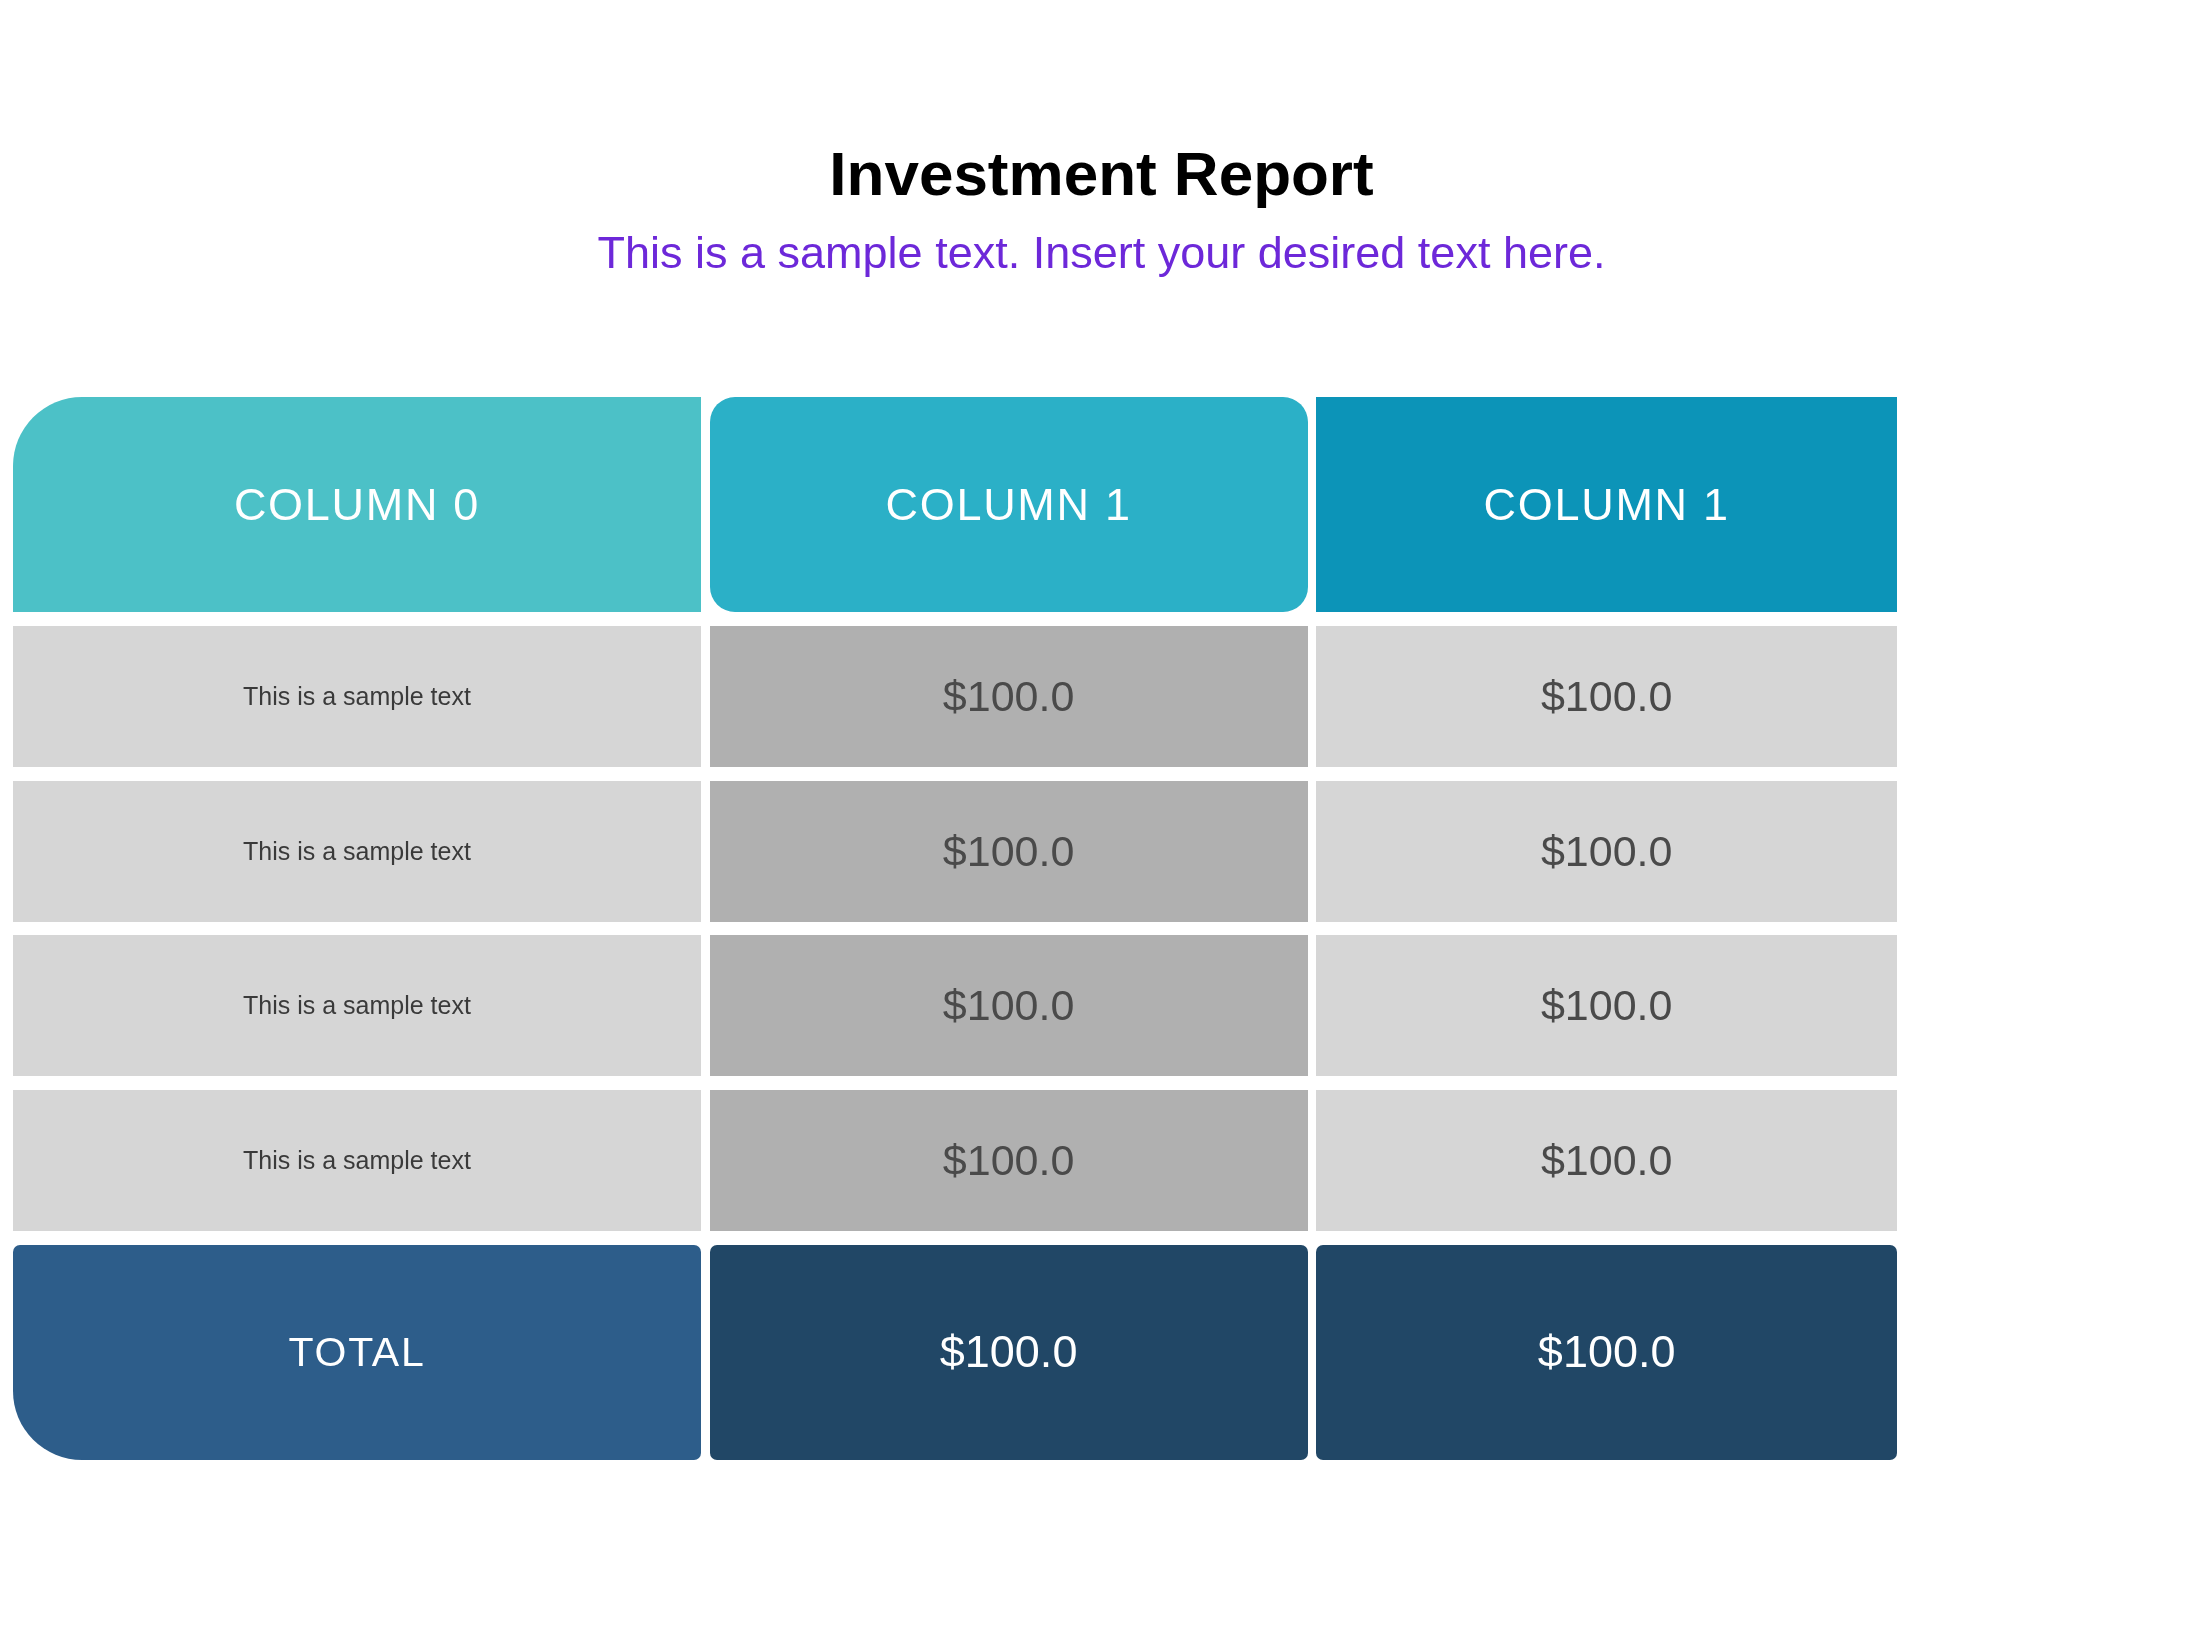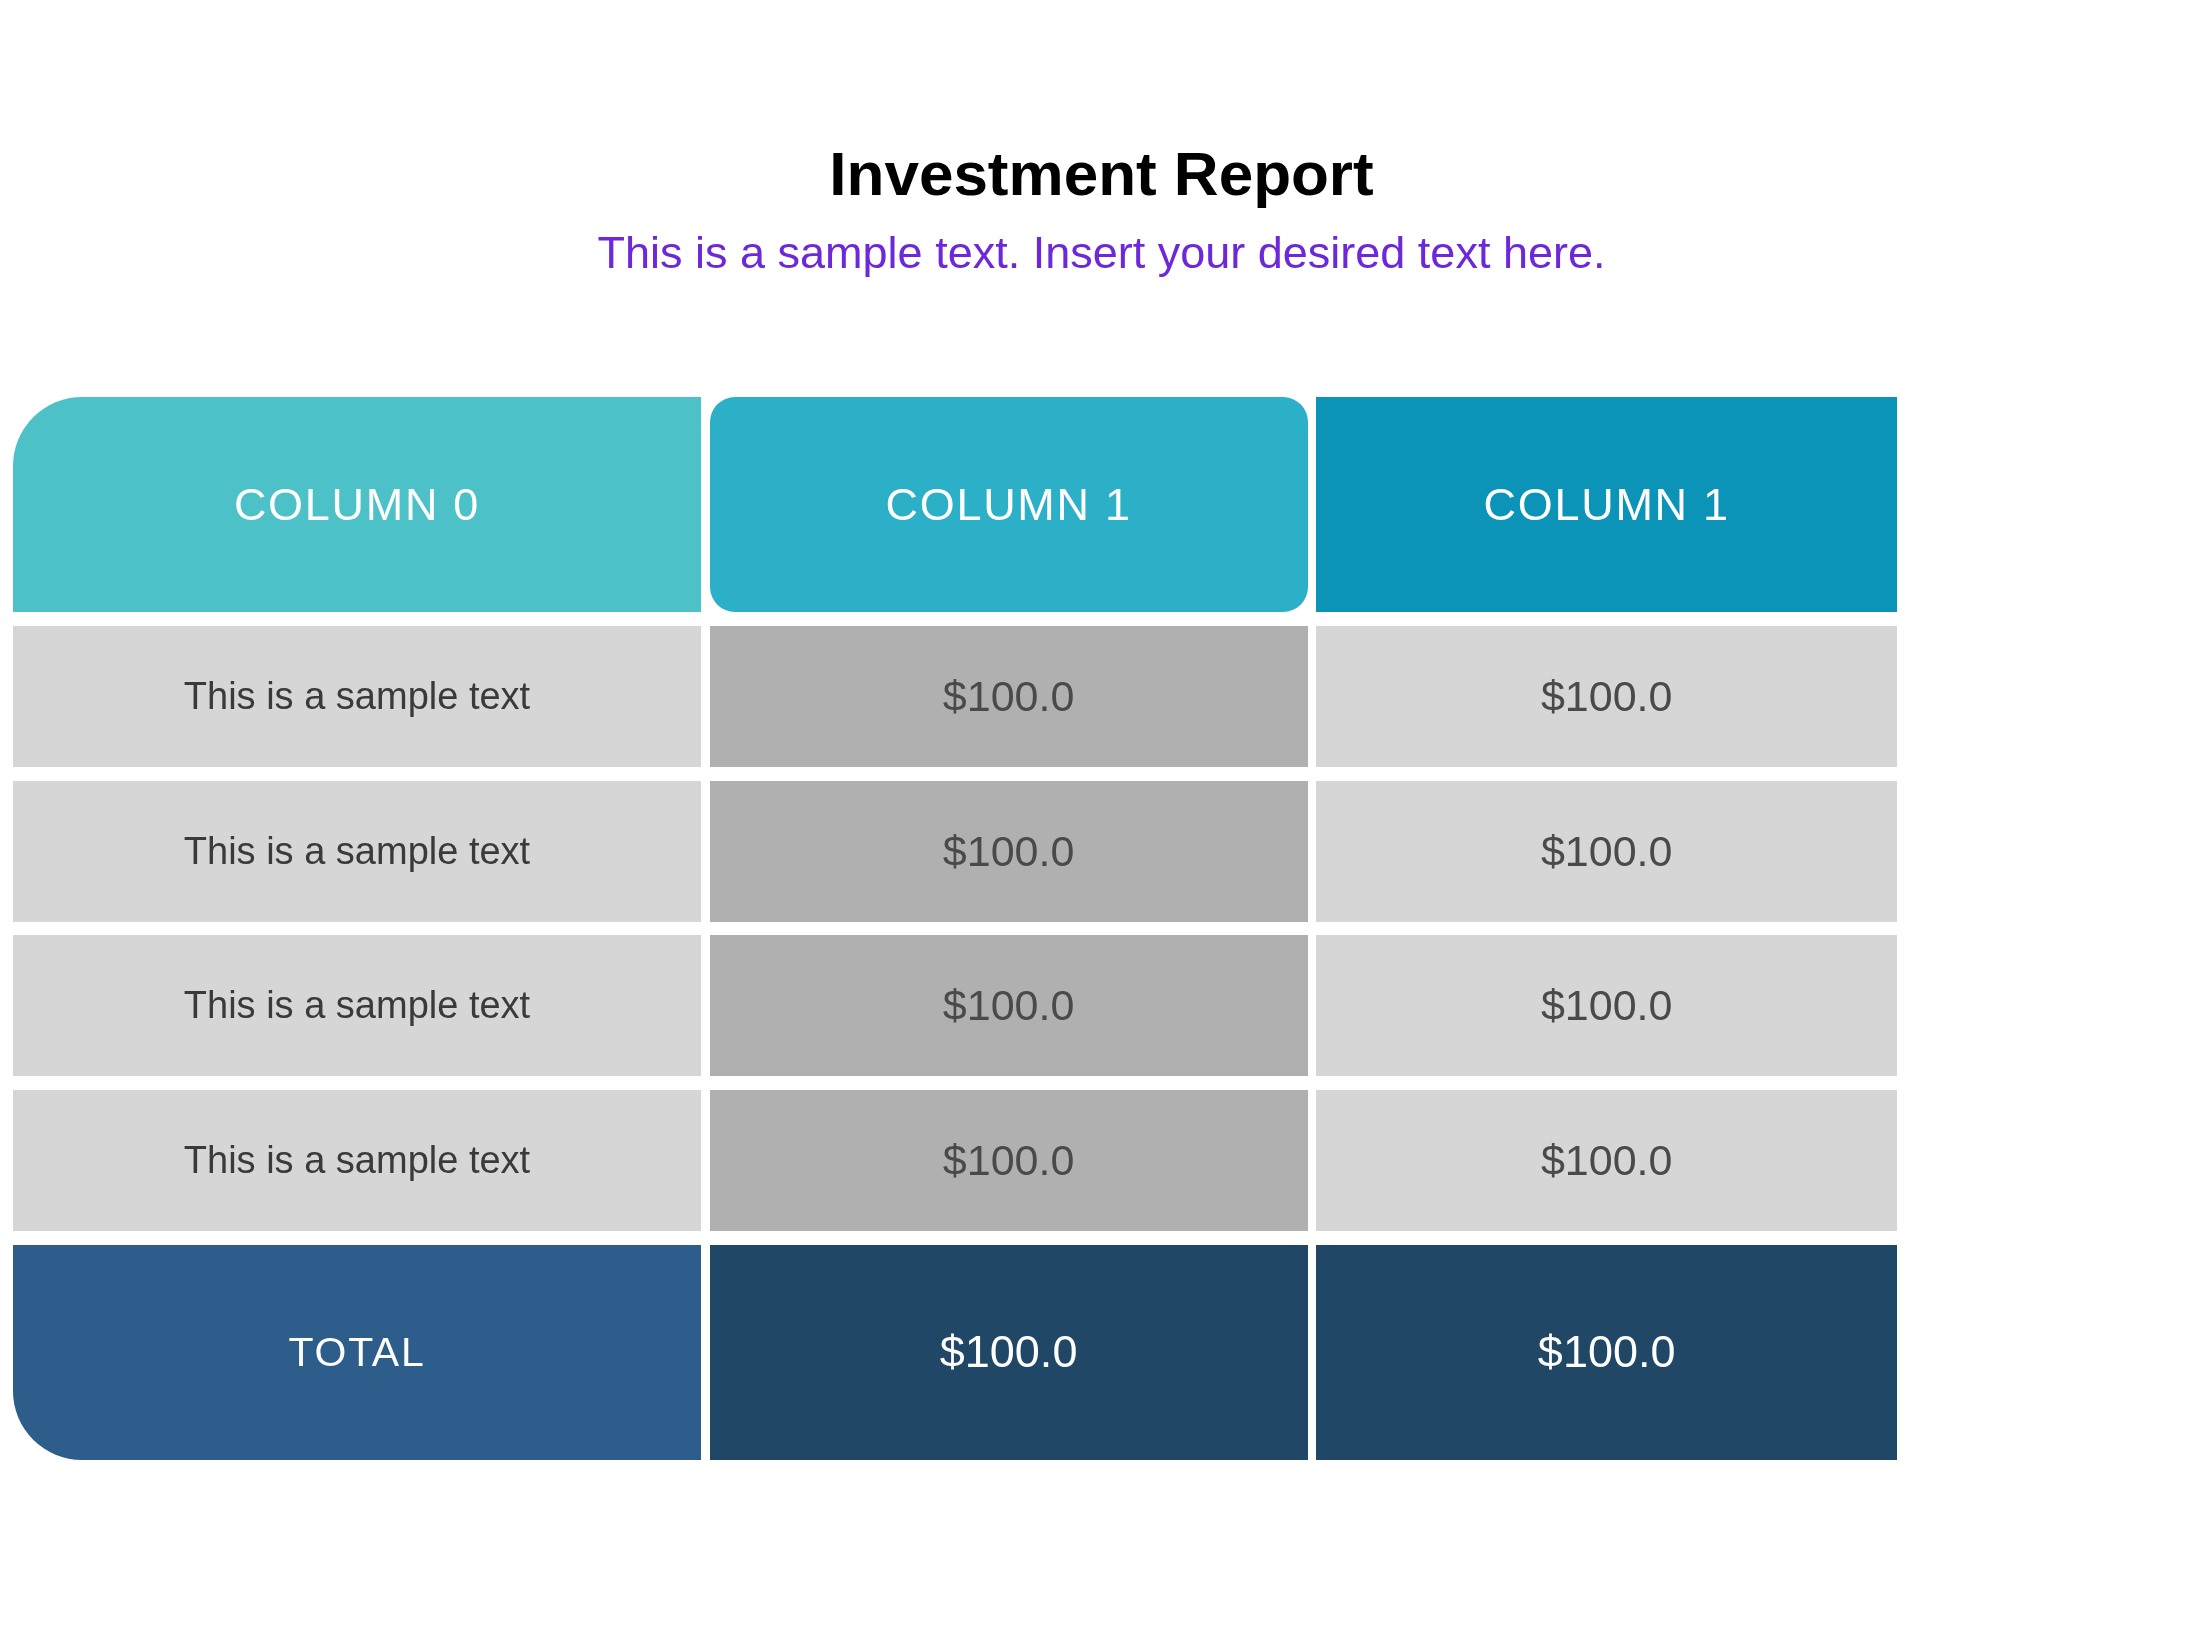--- a/index.html
+++ b/index.html
@@ -62,21 +62,21 @@
     }
     .data-row {
       display: flex;
       margin-top: 13.8px;
     }
     .data-cell {
       display: flex;
       align-items: center;
       justify-content: center;
       height: 141px;
-      font-size: 38px;
+      font-size: 25px;
       color: #3a3a3a;
     }
     .data-cell-0 {
       width: 688px;
       background: #d6d6d6;
     }
     .data-cell-1 {
       width: 598px;
       background: #b0b0b0;
       margin-left: 8.6px;
@@ -94,20 +94,21 @@
       display: flex;
       margin-top: 13.8px;
     }
     .total-cell {
       display: flex;
       align-items: center;
       justify-content: center;
       height: 215px;
       color: #ffffff;
       font-size: 41px;
+      border-radius: 7px;
     }
     .total-cell-0 {
       width: 688px;
       background: #2d5d8a;
       letter-spacing: 1.7px;
     }
     .total-cell-1 {
       width: 598px;
       background: #214766;
       margin-left: 8.6px;

